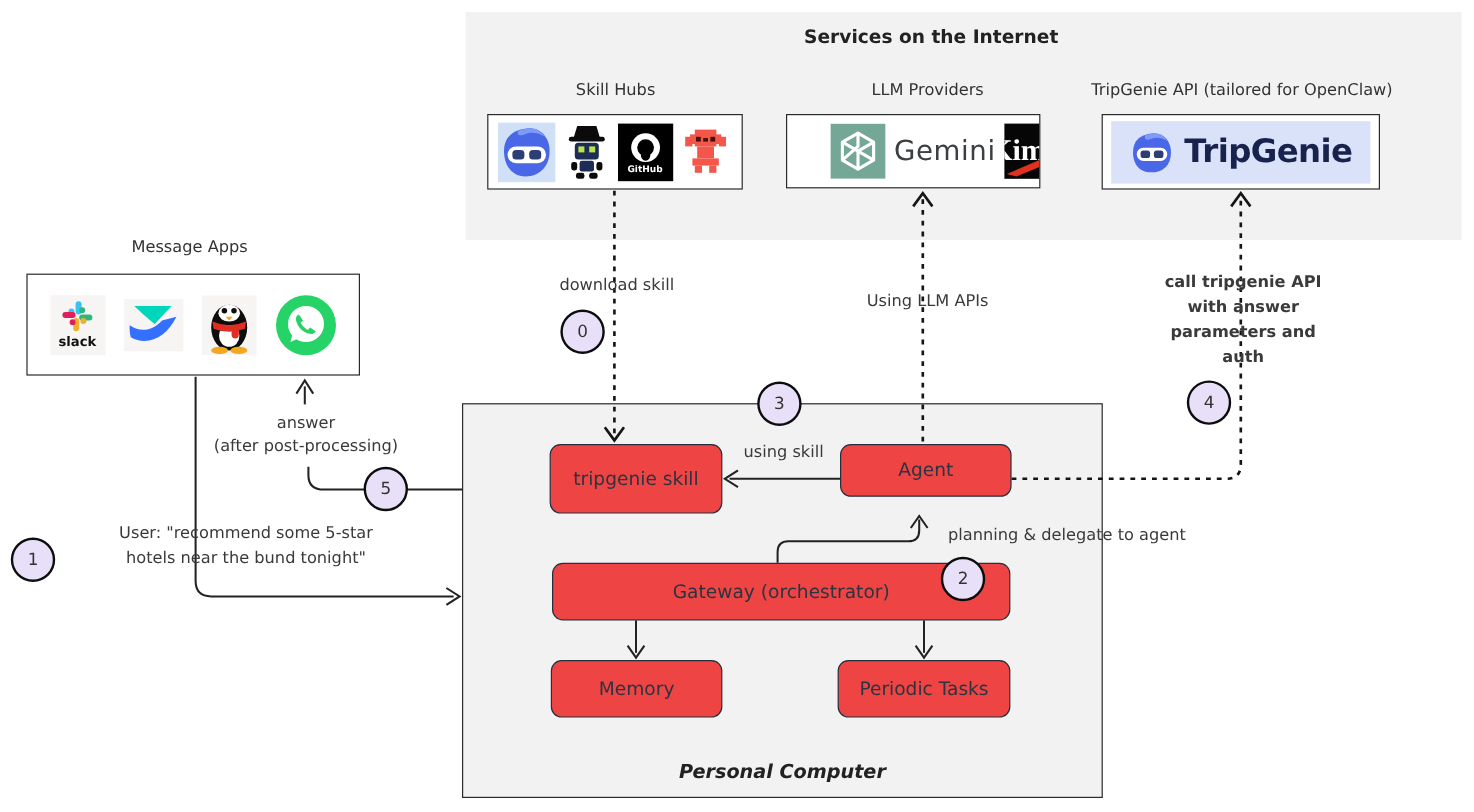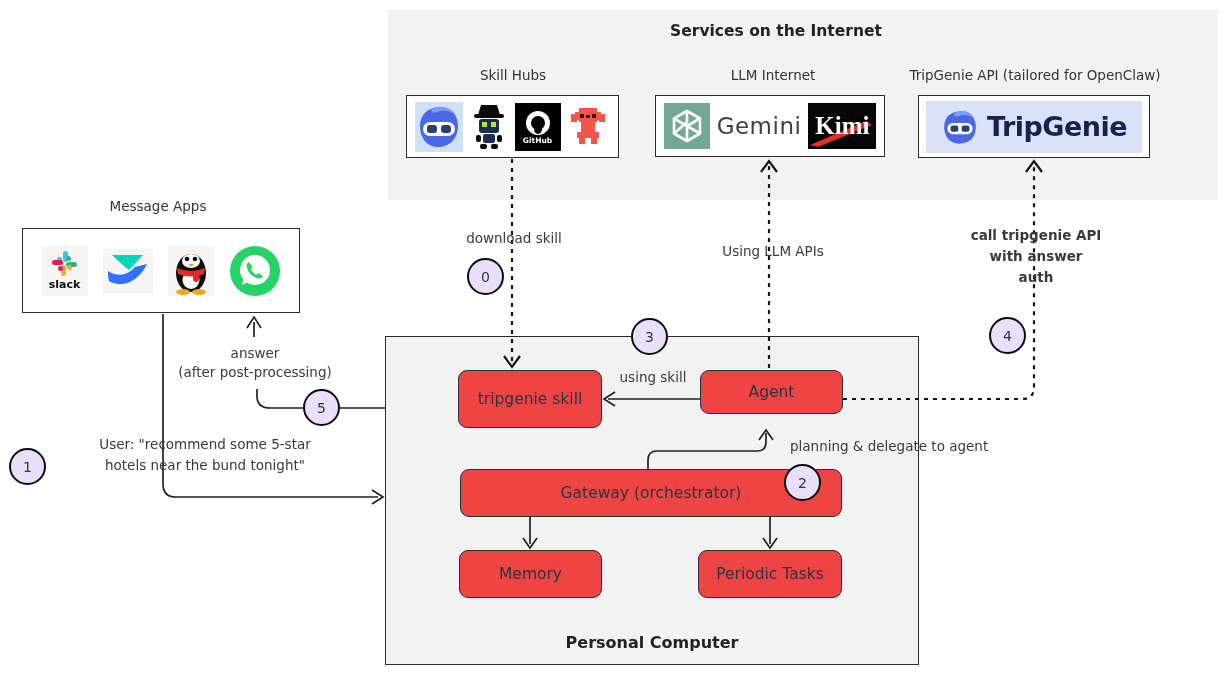--- a/index.html
+++ b/index.html
@@ -35,21 +35,21 @@
 </style>
 </head>
 <body>
 
 <div id="canvas">
 
   <div class="area" style="left:388px;top:10px;width:830px;height:190px;"></div>
   <div class="area-title" style="left:388px;top:22px;width:776px;">Services on the Internet</div>
 
   <div class="grp-label" style="left:443px;top:67px;width:140px;">Skill Hubs</div>
-  <div class="grp-label" style="left:698px;top:67px;width:150px;">LLM Internet</div>
+  <div class="grp-label" style="left:698px;top:67px;width:150px;">LLM Providers</div>
   <div class="grp-label" style="left:885px;top:67px;width:300px;">TripGenie API (tailored for OpenClaw)</div>
 
   <div class="lbox" style="left:406px;top:95px;width:213px;height:63px;">
     <span class="icon">
       <svg width="48" height="50" viewBox="0 0 48 50">
         <rect x="0" y="0" width="48" height="50" fill="#cfe0f7"></rect>
         <path d="M24 5 C36 4 43 13 43 24 C43 37 34 45 23 45 C11 45 5 35 5 24 C5 12 13 6 24 5 Z" fill="#4a67e8"></path>
         <path d="M24 5 C30 4 36 7 39 12 C33 8 27 8 22 10 C18 12 15 10 17 7 Z" fill="#7e9bfa"></path>
         <rect x="8" y="20" width="32" height="14" rx="7" fill="#ffffff"></rect>
         <rect x="12" y="23" width="10" height="8" rx="3" fill="#2c3e73"></rect>
@@ -92,21 +92,21 @@
         <rect x="27" y="12" width="4" height="4" fill="#43140f"></rect>
         <rect x="21" y="13" width="4" height="3" fill="#43140f"></rect>
         <rect x="16" y="20" width="14" height="10" fill="#f4564a"></rect>
         <rect x="12" y="30" width="22" height="6" fill="#f4564a"></rect>
         <rect x="14" y="36" width="6" height="6" fill="#f4564a"></rect>
         <rect x="26" y="36" width="6" height="6" fill="#f4564a"></rect>
       </svg>
     </span>
   </div>
 
-  <div class="lbox" style="left:655px;top:95px;width:230px;height:62px;gap:7px;">
+  <div class="lbox" style="left:655px;top:95px;width:212px;height:62px;gap:7px;padding-left:36px;">
     <span class="icon">
       <svg width="46" height="46" viewBox="0 0 46 46">
         <rect x="0" y="0" width="46" height="46" fill="#74a796"></rect>
         <g stroke="#ffffff" stroke-width="2.6" fill="none" stroke-linejoin="round">
           <path d="M23 8 L36 15.5 V30.5 L23 38 L10 30.5 V15.5 Z"></path>
           <path d="M23 8 V19 L10 30.5"></path>
           <path d="M36 15.5 L23 23 L10 15.5"></path>
           <path d="M36 30.5 L23 23 V38"></path>
         </g>
       </svg>
@@ -176,21 +176,21 @@
       <svg width="52" height="52" viewBox="0 0 52 52">
         <circle cx="26" cy="26" r="25" fill="#25d366"></circle>
         <circle cx="26" cy="25" r="15" fill="#ffffff"></circle>
         <polygon points="13,40 16,29 24,35" fill="#ffffff"></polygon>
         <path d="M20 17 c-2 1 -3 3 -2 6 c1.5 5 5 8.5 10 10 c3 1 5 0 6 -2 l-4.5 -3 l-2 2 c-2.5 -1.5 -4.5 -3.5 -6 -6 l2 -2 z" fill="#25d366"></path>
       </svg>
     </span>
   </div>
 
   <div class="pcbox" style="left:385px;top:336px;width:534px;height:329px;">
-    <div class="pc-title" style="bottom:12px;">Personal Computer</div>
+    <div class="pc-title" style="bottom:12px;font-style:italic;">Personal Computer</div>
   </div>
 
   <div class="node" style="left:458px;top:370px;width:144px;height:58px;">tripgenie skill</div>
   <div class="node" style="left:700px;top:370px;width:143px;height:44px;">Agent</div>
   <div class="node" style="left:460px;top:469px;width:382px;height:48px;">Gateway (orchestrator)</div>
   <div class="node" style="left:459px;top:550px;width:143px;height:48px;">Memory</div>
   <div class="node" style="left:698px;top:550px;width:144px;height:48px;">Periodic Tasks</div>
 
   <svg class="overlay" width="1228" height="677" viewBox="0 0 1228 677">
     <g stroke="#151515" stroke-width="2.2" fill="none" stroke-dasharray="4 5">
@@ -218,20 +218,21 @@
       <path d="M254 337 V 322"></path>
       <path d="M247 328 L254 317 L261 328"></path>
     </g>
   </svg>
 
   <div class="lbl" style="left:450px;top:228px;width:128px;">download skill</div>
   <div class="lbl" style="left:705px;top:241px;width:136px;">Using LLM APIs</div>
   <div class="lbl" style="left:955px;top:225px;width:162px;font-weight:bold;">
     <div>call tripgenie API</div>
     <div>with answer</div>
+    <div>parameters and</div>
     <div>auth</div>
   </div>
   <div class="lbl" style="left:600px;top:367px;width:106px;">using skill</div>
   <div class="lbl left" style="left:790px;top:436px;white-space:nowrap;">planning &amp; delegate to agent</div>
   <div class="lbl" style="left:170px;top:344px;width:170px;line-height:19px;">
     <div>answer</div>
     <div>(after post-processing)</div>
   </div>
   <div class="lbl" style="left:55px;top:434px;width:300px;">
     <div>User: "recommend some 5-star</div>

